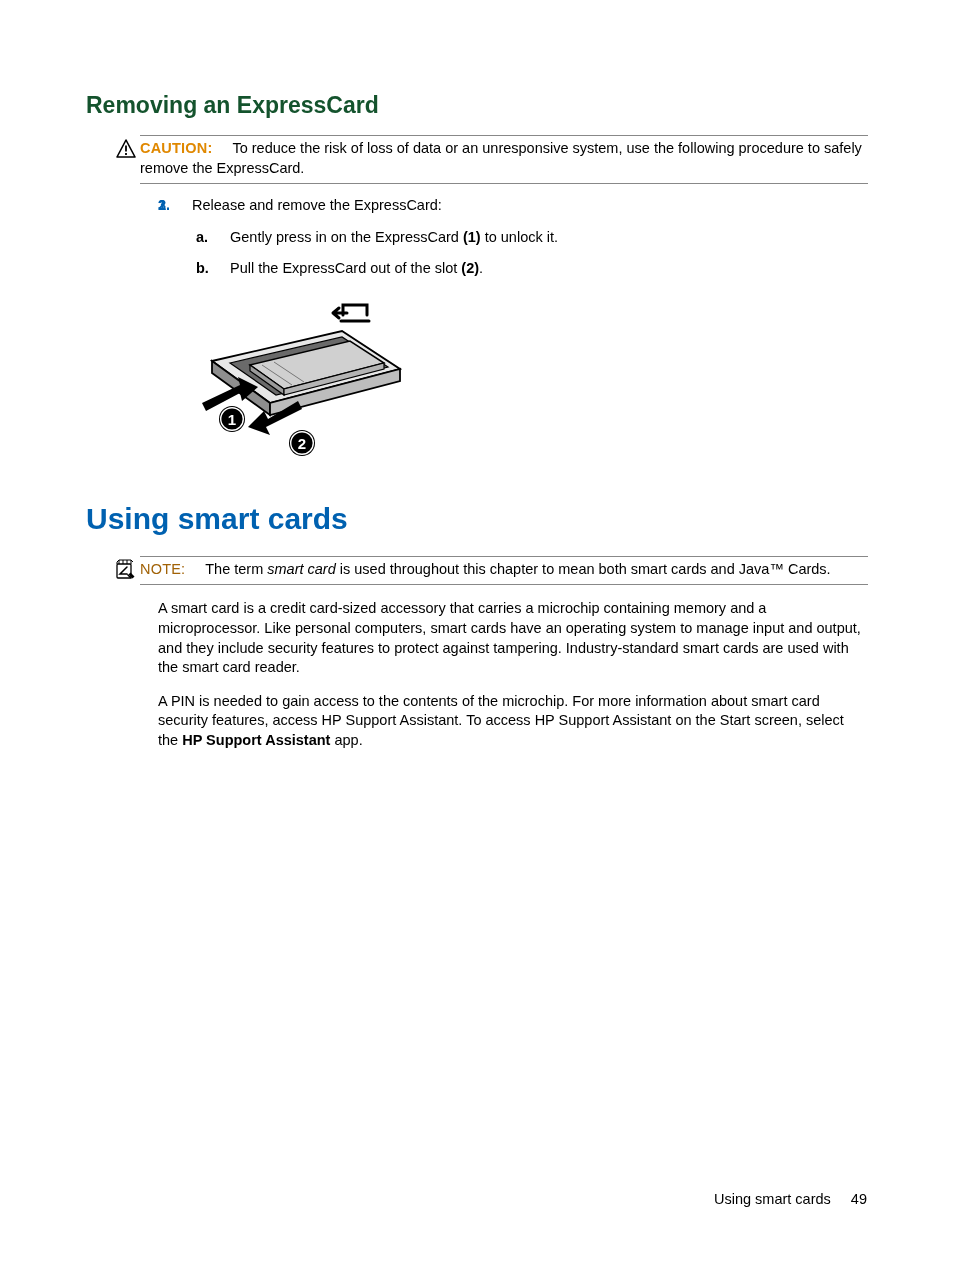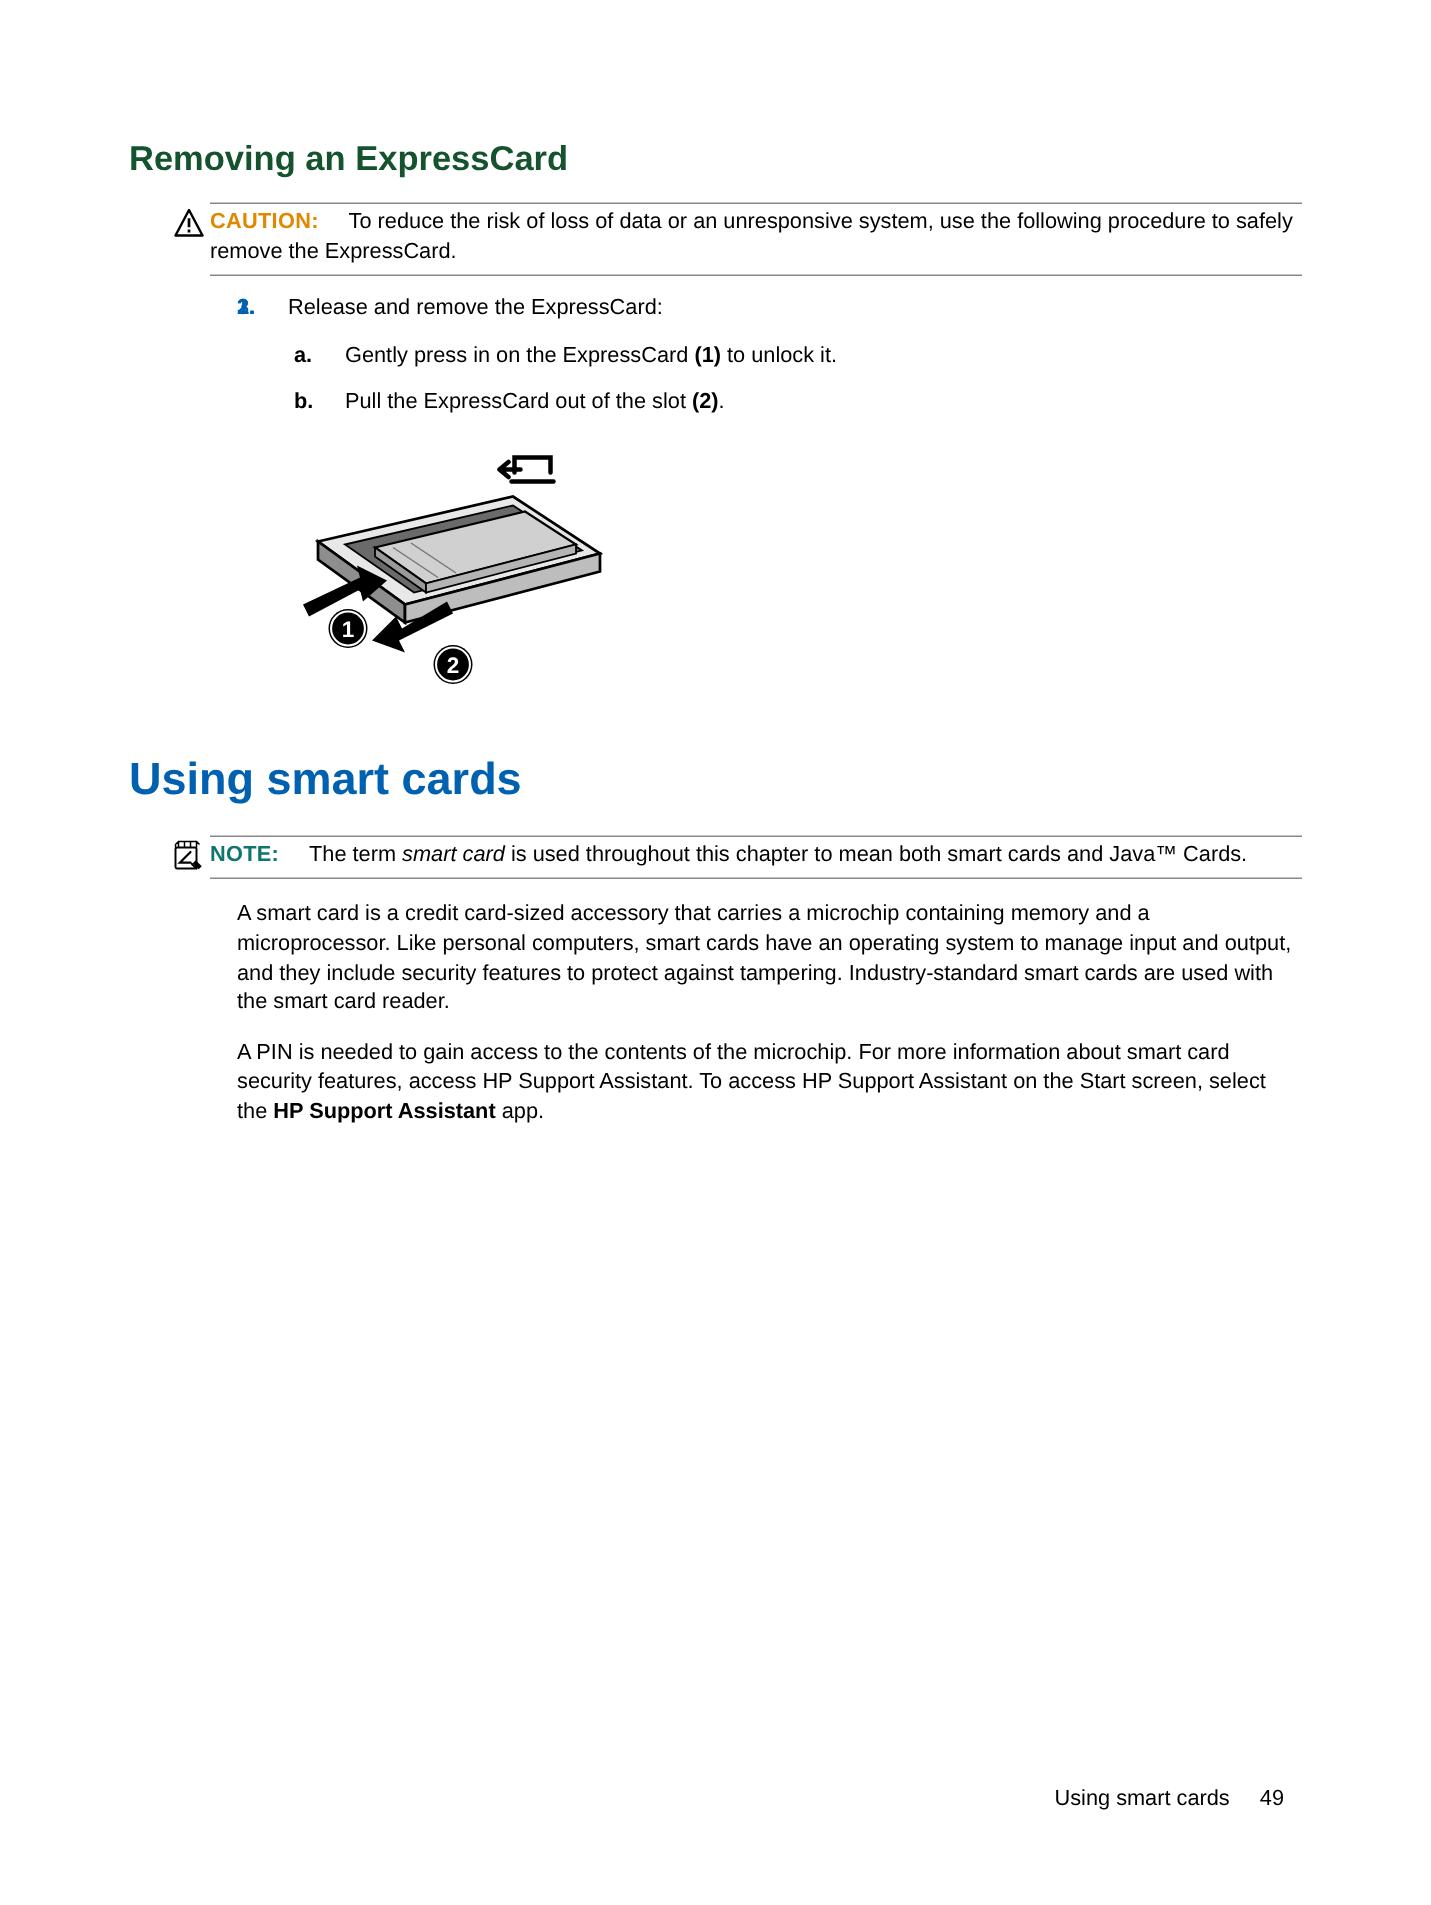--- a/index.html
+++ b/index.html
@@ -41,22 +41,22 @@
       top: 3px;
       width: 20px;
       height: 20px;
     }
     .callout-label {
       color: #e08800;
       font-weight: bold;
       letter-spacing: 0.2px;
     }
     .note-label {
-      color: #0f766e;
-      font-weight: bold;
+      color: #a16207;
+      font-weight: normal;
       letter-spacing: 0.2px;
     }
     ol.main {
       list-style: none;
       margin-left: 72px;
       margin-bottom: 6px;
     }
     ol.main > li {
       position: relative;
       padding-left: 34px;
@@ -105,21 +105,21 @@
       width: 22px;
       height: 22px;
     }
     .para {
       margin-left: 72px;
       margin-bottom: 14px;
     }
     .footer {
       position: absolute;
       bottom: 60px;
-      right: 98px;
+      right: 87px;
       font-size: 14.5px;
     }
     .footer-page {
       margin-left: 16px;
     }
     strong { font-weight: bold; }
     em { font-style: italic; }
   </style>
 </head>
 <body>

